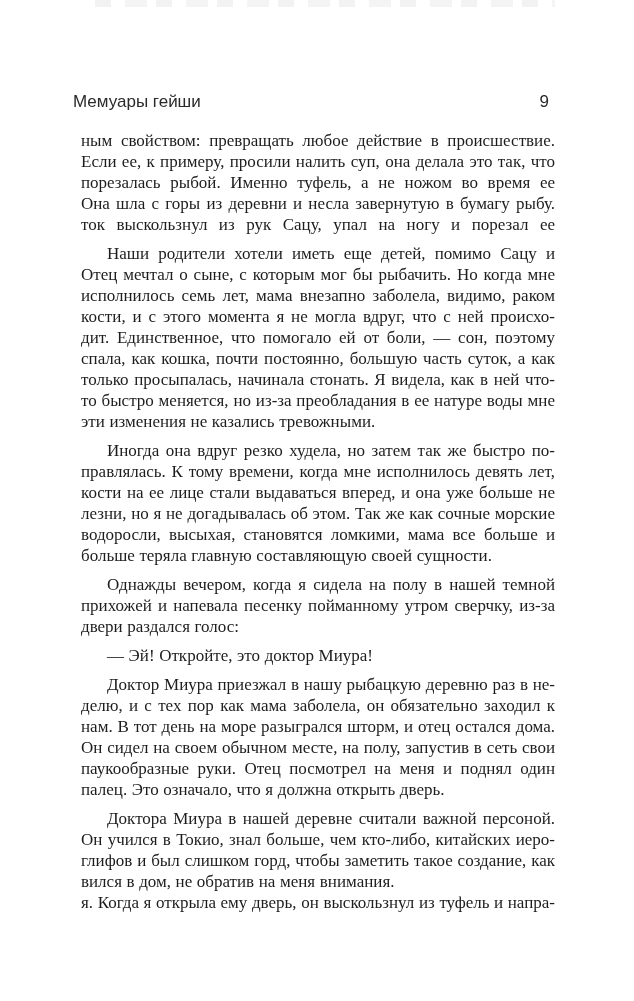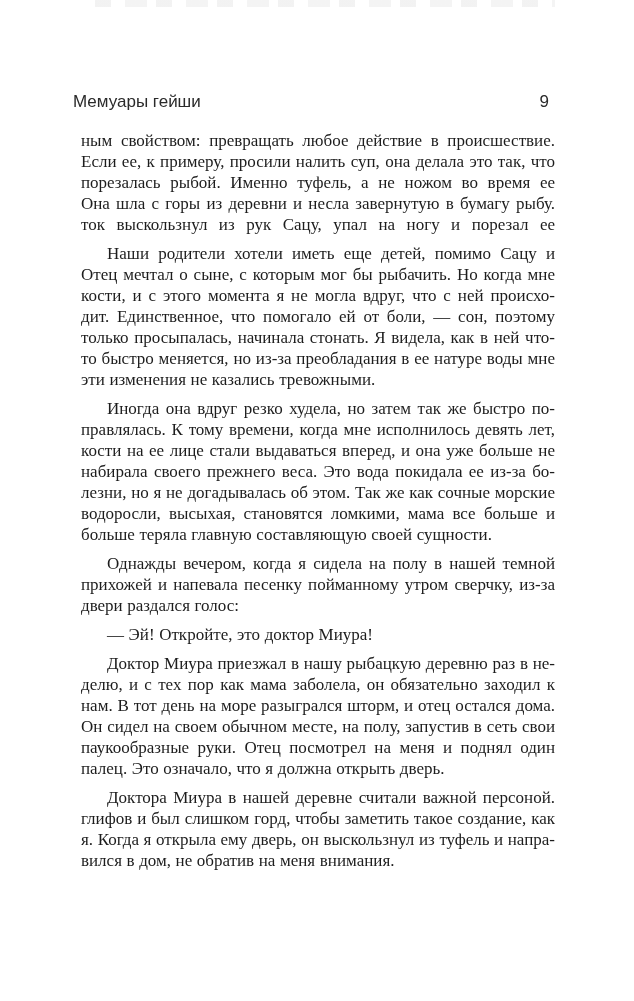--- a/index.html
+++ b/index.html
@@ -85,31 +85,32 @@
     <div class="para">
       <div class="line first">ным свойством: превращать любое действие в происшествие.</div>
       <div class="line">Если ее, к примеру, просили налить суп, она делала это так, что</div>
       <div class="line">порезалась рыбой. Именно туфель, а не ножом во время ее чистки.</div>
       <div class="line">Она шла с горы из деревни и несла завернутую в бумагу рыбу. Свер-</div>
       <div class="line last">ток выскользнул из рук Сацу, упал на ногу и порезал ее плавником.</div>
     </div>
     <div class="para indent">
       <div class="line first">Наши родители хотели иметь еще детей, помимо Сацу и почти.</div>
       <div class="line">Отец мечтал о сыне, с которым мог бы рыбачить. Но когда мне</div>
+      <div class="line">исполнилось семь лет, мама внезапно заболела, видимо, раком</div>
       <div class="line">кости, и с этого момента я не могла вдруг, что с ней происхо-</div>
       <div class="line">дит. Единственное, что помогало ей от боли, — сон, поэтому она</div>
+      <div class="line">спала, как кошка, почти постоянно, большую часть суток, а как</div>
       <div class="line">только просыпалась, начинала стонать. Я видела, как в ней что-</div>
       <div class="line">то быстро меняется, но из-за преобладания в ее натуре воды мне</div>
       <div class="line last">эти изменения не казались тревожными.</div>
     </div>
     <div class="para indent">
       <div class="line first">Иногда она вдруг резко худела, но затем так же быстро по-</div>
       <div class="line">правлялась. К тому времени, когда мне исполнилось девять лет,</div>
       <div class="line">кости на ее лице стали выдаваться вперед, и она уже больше не</div>
-      <div class="line">набирала своего прежнего веса. Это вода покидала ее из-за бо-</div>
       <div class="line">лезни, но я не догадывалась об этом. Так же как сочные морские</div>
       <div class="line">водоросли, высыхая, становятся ломкими, мама все больше и</div>
       <div class="line last">больше теряла главную составляющую своей сущности.</div>
     </div>
     <div class="para indent">
       <div class="line first">Однажды вечером, когда я сидела на полу в нашей темной</div>
       <div class="line">прихожей и напевала песенку пойманному утром сверчку, из-за</div>
       <div class="line last">двери раздался голос:</div>
     </div>
     <div class="para indent">
@@ -118,17 +119,18 @@
     <div class="para indent">
       <div class="line first">Доктор Миура приезжал в нашу рыбацкую деревню раз в не-</div>
       <div class="line">делю, и с тех пор как мама заболела, он обязательно заходил к</div>
       <div class="line">нам. В тот день на море разыгрался шторм, и отец остался дома.</div>
       <div class="line">Он сидел на своем обычном месте, на полу, запустив в сеть свои</div>
       <div class="line">паукообразные руки. Отец посмотрел на меня и поднял один</div>
       <div class="line last">палец. Это означало, что я должна открыть дверь.</div>
     </div>
     <div class="para indent">
       <div class="line first">Доктора Миура в нашей деревне считали важной персоной.</div>
+      <div class="line">Он учился в Токио, знал больше, чем кто-либо, китайских иеро-</div>
       <div class="line">глифов и был слишком горд, чтобы заметить такое создание, как</div>
+      <div class="line last">вился в дом, не обратив на меня внимания.</div>
       <div class="line">я. Когда я открыла ему дверь, он выскользнул из туфель и напра-</div>
-      <div class="line last">вился в дом, не обратив на меня внимания.</div>
     </div>
   </div>
 
 </body></html>

